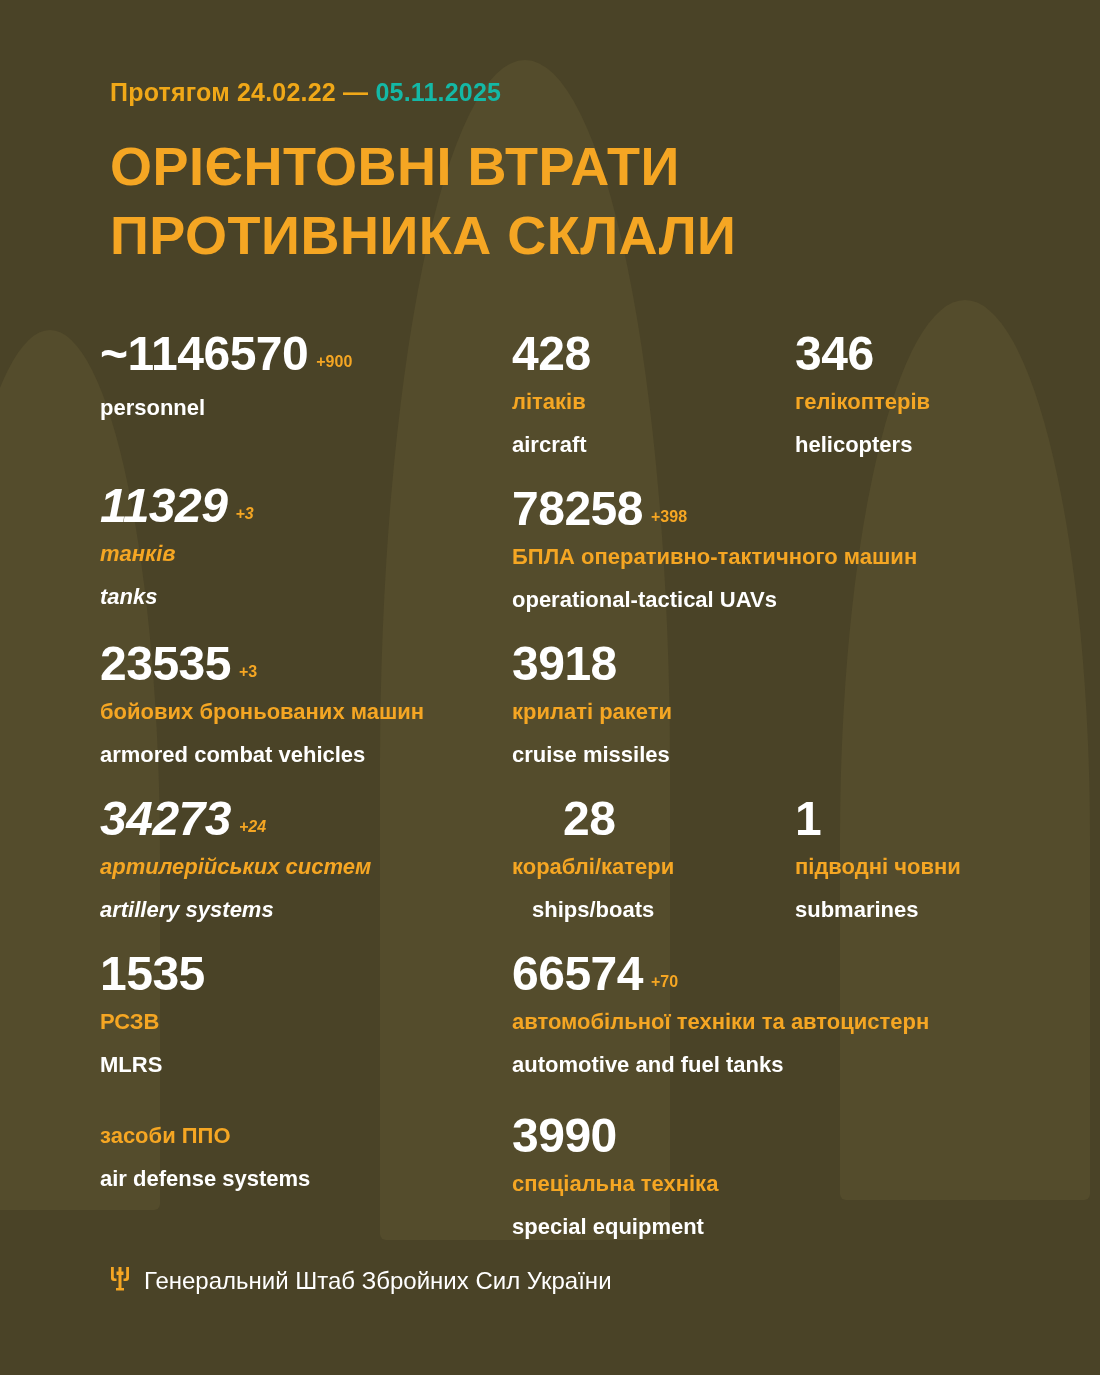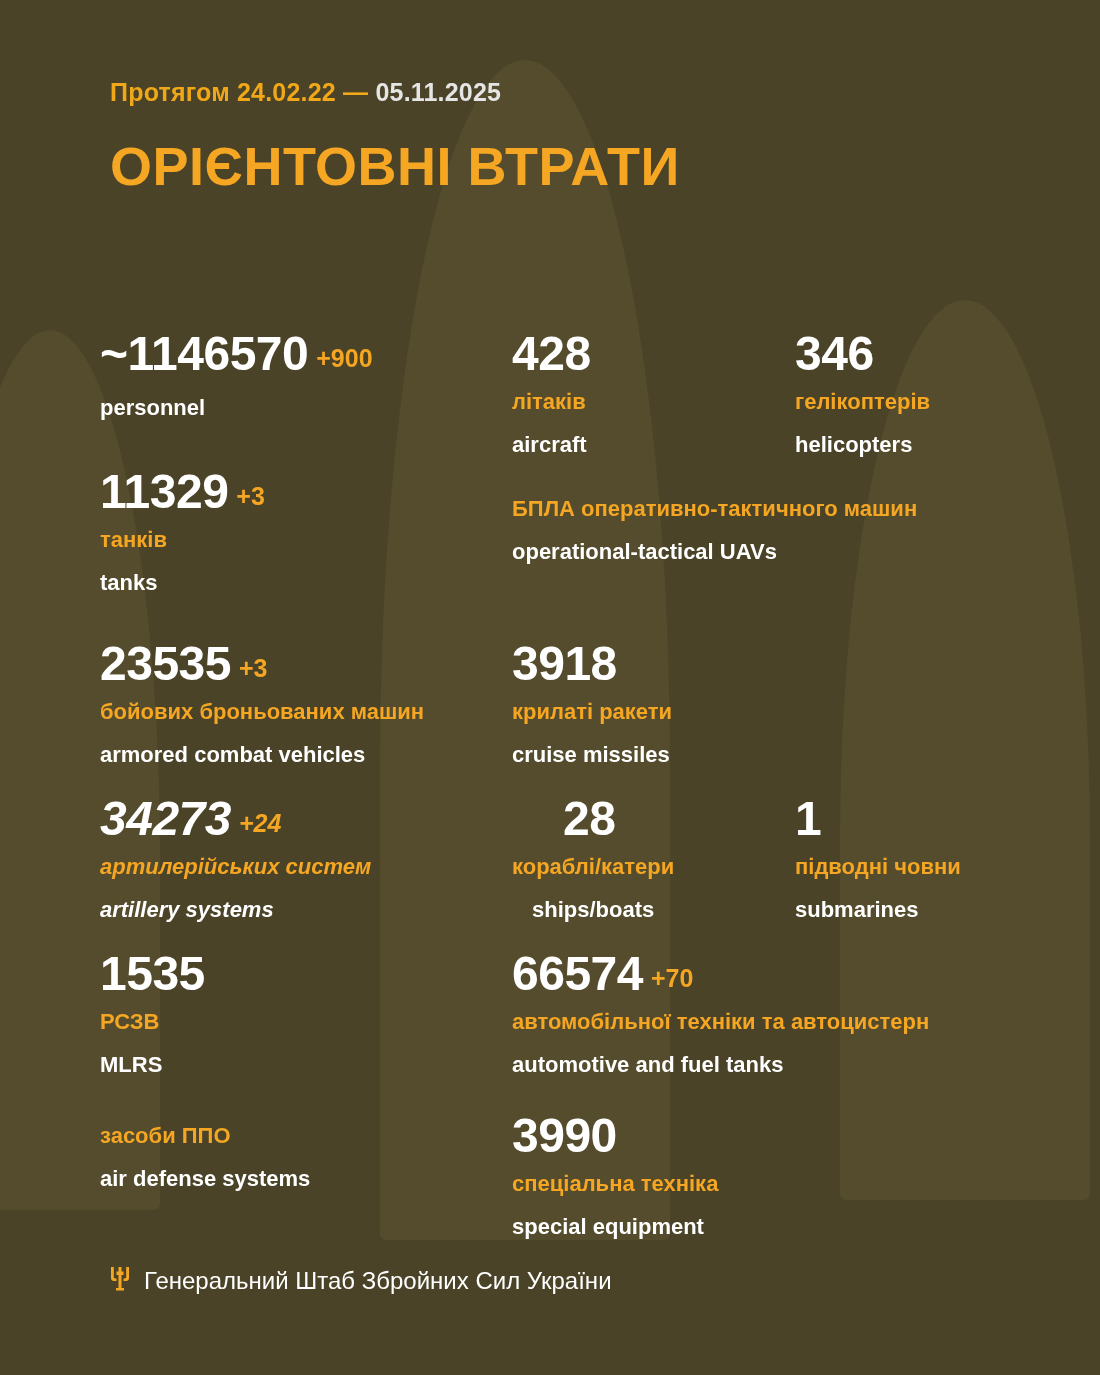--- a/index.html
+++ b/index.html
@@ -61,21 +61,21 @@
   }
   .date-line .date-prefix {
     color: #f0a818;
     font-weight: bold;
   }
   .date-line .date-dash {
     color: #f0a818;
     font-weight: bold;
   }
   .date-line .date-main {
-    color: #e5e5e5;
+    color: #14b8a6;
     font-weight: bold;
   }
   .headline {
     position: absolute;
     left: 110px;
     top: 132px;
     color: #f5a623;
     font-size: 54px;
     line-height: 1.28;
     font-weight: bold;
@@ -102,21 +102,21 @@
     line-height: 1;
   }
   .num {
     color: #ffffff;
     font-size: 48px;
     font-weight: bold;
     letter-spacing: -0.5px;
   }
   .delta {
     color: #f5a623;
-    font-size: 25px;
+    font-size: 16px;
     font-weight: bold;
     margin-left: 8px;
     position: relative;
     top: -3px;
   }
   .label-ua {
     color: #f5a623;
     font-size: 22px;
     font-weight: bold;
     margin-top: 11px;
@@ -162,20 +162,21 @@
   <div class="content">
 
     <div class="date-line">
       <span class="date-prefix">Протягом 24.02.22</span>
       <span class="date-dash">—</span>
       <span class="date-main">05.11.2025</span>
     </div>
 
     <div class="headline">
       <div>ОРІЄНТОВНІ ВТРАТИ</div>
+      <div>ПРОТИВНИКА СКЛАЛИ</div>
     </div>
 
     <div class="grid">
 
       <div class="cell col1" style="top:0px;">
         <div class="num-line">
           <span class="num">~1146570</span><span class="delta">+900</span>
         </div>
         <div class="label-en">personnel</div>
       </div>
@@ -189,29 +190,32 @@
       </div>
 
       <div class="cell col3" style="top:0px;">
         <div class="num-line">
           <span class="num">346</span><span class="delta"></span>
         </div>
         <div class="label-ua">гелікоптерів</div>
         <div class="label-en">helicopters</div>
       </div>
 
-      <div class="cell col1" style="top:138px;">
+      <div class="cell col1" style="top:152px;font-style:italic;">
         <div class="num-line">
           <span class="num">11329</span><span class="delta">+3</span>
         </div>
         <div class="label-ua">танків</div>
         <div class="label-en">tanks</div>
       </div>
 
       <div class="cell col2" style="top:155px;">
+        <div class="num-line">
+          <span class="num">78258</span><span class="delta">+398</span>
+        </div>
         <div class="label-ua">БПЛА оперативно-тактичного машин</div>
         <div class="label-en">operational-tactical UAVs</div>
       </div>
 
       <div class="cell col1" style="top:310px;">
         <div class="num-line">
           <span class="num">23535</span><span class="delta">+3</span>
         </div>
         <div class="label-ua">бойових броньованих машин</div>
         <div class="label-en">armored combat vehicles</div>

